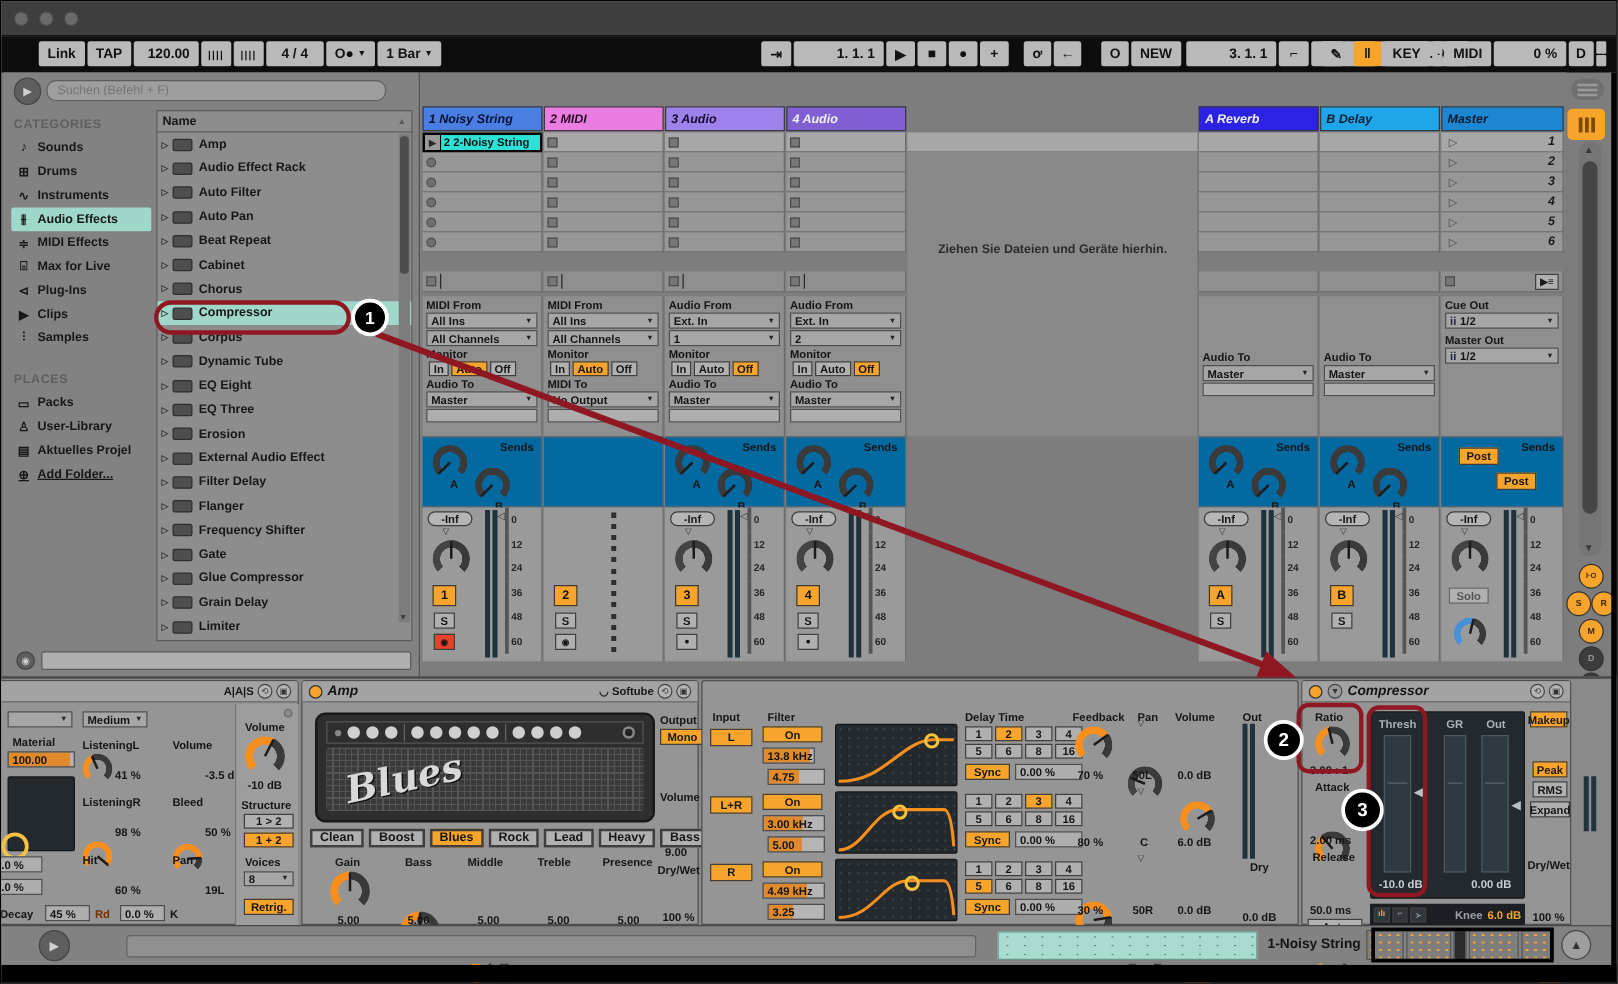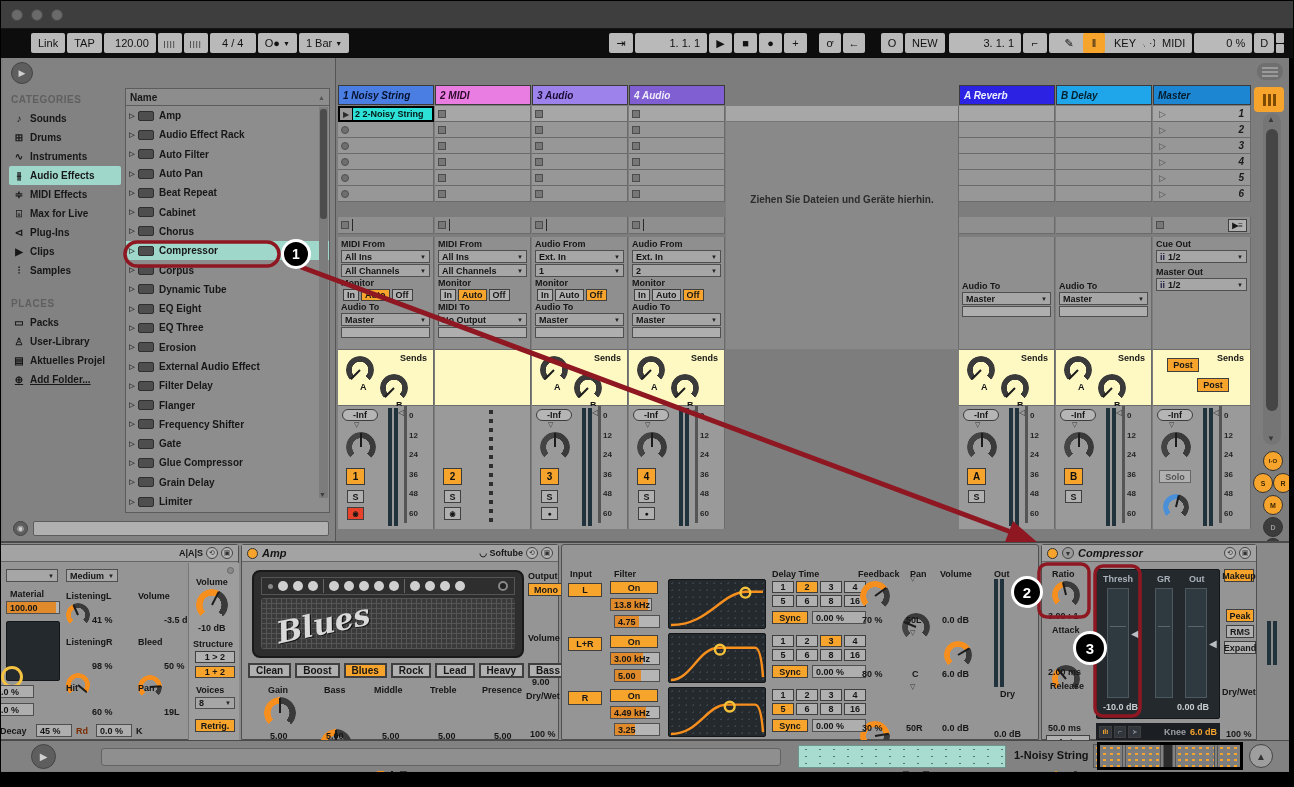--- a/index.html
+++ b/index.html
@@ -5,21 +5,21 @@
   html,body{margin:0;padding:0;background:#222;}
   *{box-sizing:border-box;font-family:"Liberation Sans",sans-serif;}
   .win{position:relative;width:1294px;height:787px;background:#7d7d7d;overflow:hidden;border:1px solid #000;}
   .abs{position:absolute;}
   
   .titlebar{position:absolute;left:0;top:0;width:100%;height:28px;background:#3e3e3e;border-bottom:1px solid #161616;}
   .tl{position:absolute;top:8px;width:12px;height:12px;border-radius:50%;background:#6a6a6a;border:1px solid #4a4a4a;}
   .title{position:absolute;left:0;right:0;top:6px;text-align:center;font-size:12px;color:#9d9d9d;}
   .transport{position:absolute;left:0;top:28px;width:100%;height:29px;background:#0d0d0d;}
   .tg{position:absolute;top:4px;display:flex;gap:2px;align-items:center;}
-  .tbt{display:inline-flex;align-items:center;justify-content:center;height:20px;background:#b9b9b9;color:#121212;font-weight:normal;font-size:11px;border-radius:2px;padding:0 7px;white-space:nowrap;}
+  .tbt{display:inline-flex;align-items:center;justify-content:center;height:20px;background:#b9b9b9;color:#121212;font-weight:bold;font-size:11px;border-radius:2px;padding:0 7px;white-space:nowrap;}
   .tbt.fld2{justify-content:flex-end;}
   .tbt.on{background:#f7a42c;}
   .tbt .car{font-size:7px;margin-left:3px;}
   .tiny{width:8px;height:20px;display:flex;flex-direction:column;gap:1px;}
   .tiny i{flex:1;background:#b9b9b9;border-radius:1px;}
   
   .lbl{font-weight:bold;font-size:9px;color:#161616;white-space:nowrap;}
   .fld{background:#aeaeae;border:1px solid #4f4f4f;font-weight:bold;font-size:9px;color:#141414;display:flex;align-items:center;padding:0 3px;white-space:nowrap;}
   .dd{background:#a6a6a6;border:1px solid #4f4f4f;font-weight:bold;font-size:9px;color:#141414;display:flex;align-items:center;padding:0 3px;white-space:nowrap;}
   .dd::after{content:"▼";font-size:6px;margin-left:auto;color:#222;}
@@ -62,21 +62,21 @@
   .clip{height:16px;display:flex;align-items:center;background:#a7a7a7;border:2px solid #000;}
   .clip .pl{width:13px;height:12px;display:flex;align-items:center;justify-content:center;font-size:8px;color:#2a2a2a;background:#9a9a9a;border-right:1px solid #000;}
   .clip .cn{flex:1;background:#2ee1d6;color:#051513;font-weight:bold;font-size:9px;padding-left:2px;height:12px;line-height:12px;white-space:nowrap;overflow:hidden;}
   .stoprow{position:absolute;left:0;top:159px;width:96px;height:17px;border-bottom:1px solid #6b6b6b;border-right:1px solid #6b6b6b;background:#8f8f8f;display:flex;align-items:center;padding-left:3px;}
   .stoprow .bar{width:1px;height:12px;background:#2a2a2a;margin-left:3px;}
   .routing{position:absolute;left:0;top:179px;width:96px;height:112px;background:#8f8f8f;border-right:1px solid #6b6b6b;padding:1px 3px;}
   .routing .lbl{margin:1px 0;}
   .routing .dd,.routing .fld{height:13px;margin-bottom:1px;}
   .monrow{display:flex;gap:2px;margin:1px 0 1px 2px;}
   .monrow .sbt{height:12px;padding:0 3px;}
-  .sends{position:absolute;left:0;top:291px;width:96px;height:57px;background:#fef9c3;border:1px solid #6b6b6b;border-left:none;}
+  .sends{position:absolute;left:0;top:291px;width:96px;height:57px;background:#0369a1;border:1px solid #6b6b6b;border-left:none;}
   .sends .sl{position:absolute;right:6px;top:3px;}
   .mixer{position:absolute;left:0;top:348px;width:96px;height:123px;background:#9a9a9a;border-right:1px solid #6b6b6b;}
   .tnum{position:absolute;left:8px;top:62px;width:19px;height:17px;background:#f7a42c;border:1px solid #3a3a3a;font-weight:bold;font-size:10px;color:#111;display:flex;align-items:center;justify-content:center;}
   .solo{position:absolute;left:9px;top:84px;width:17px;height:13px;}
   .arm{position:absolute;left:9px;top:101px;width:17px;height:13px;font-size:7px;}
   .arm.red{background:#e8412a;}
   .mtr{position:absolute;left:50px;top:2px;height:118px;}
   .msc{position:absolute;left:66px;top:0px;}
   .voltri{position:absolute;left:60px;top:2px;font-size:8px;color:#333;}
   .pantri{position:absolute;left:16px;top:15px;font-size:7px;color:#333;}
@@ -184,20 +184,21 @@
       <span class="tbt" style="width:20px">D</span>
       <span class="tiny">
           <i></i>
           <i></i>
         </span>
     </div>
   </div>
 
   <div class="browser">
     <div class="circbtn" style="left:8px;top:4px;width:22px;height:22px;font-size:9px">▶</div>
+    <input class="search" placeholder="Suchen (Befehl + F)" style="">
     <div class="cats">
       <div class="chead">CATEGORIES</div>
       <div class="citem">
           <span class="ic">♪</span>
           <span>Sounds</span>
         </div>
       <div class="citem">
           <span class="ic">⊞</span>
           <span>Drums</span>
         </div>

